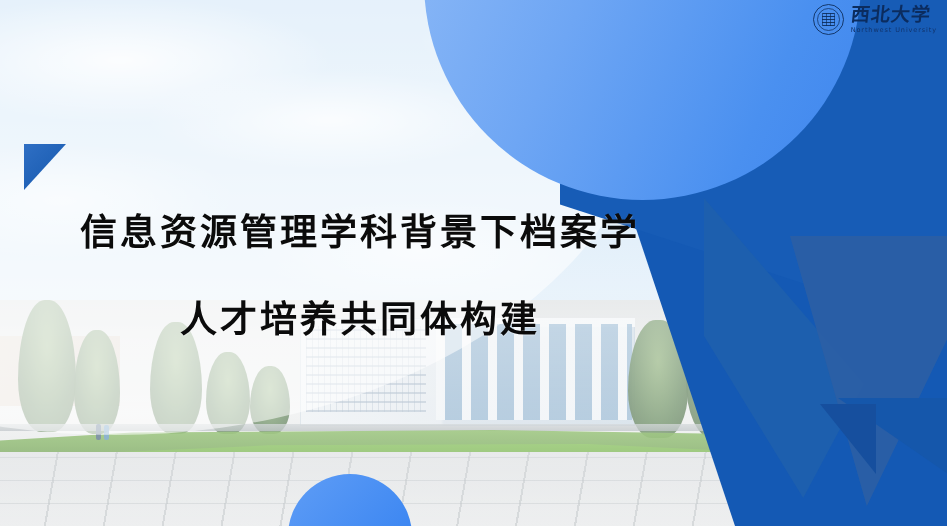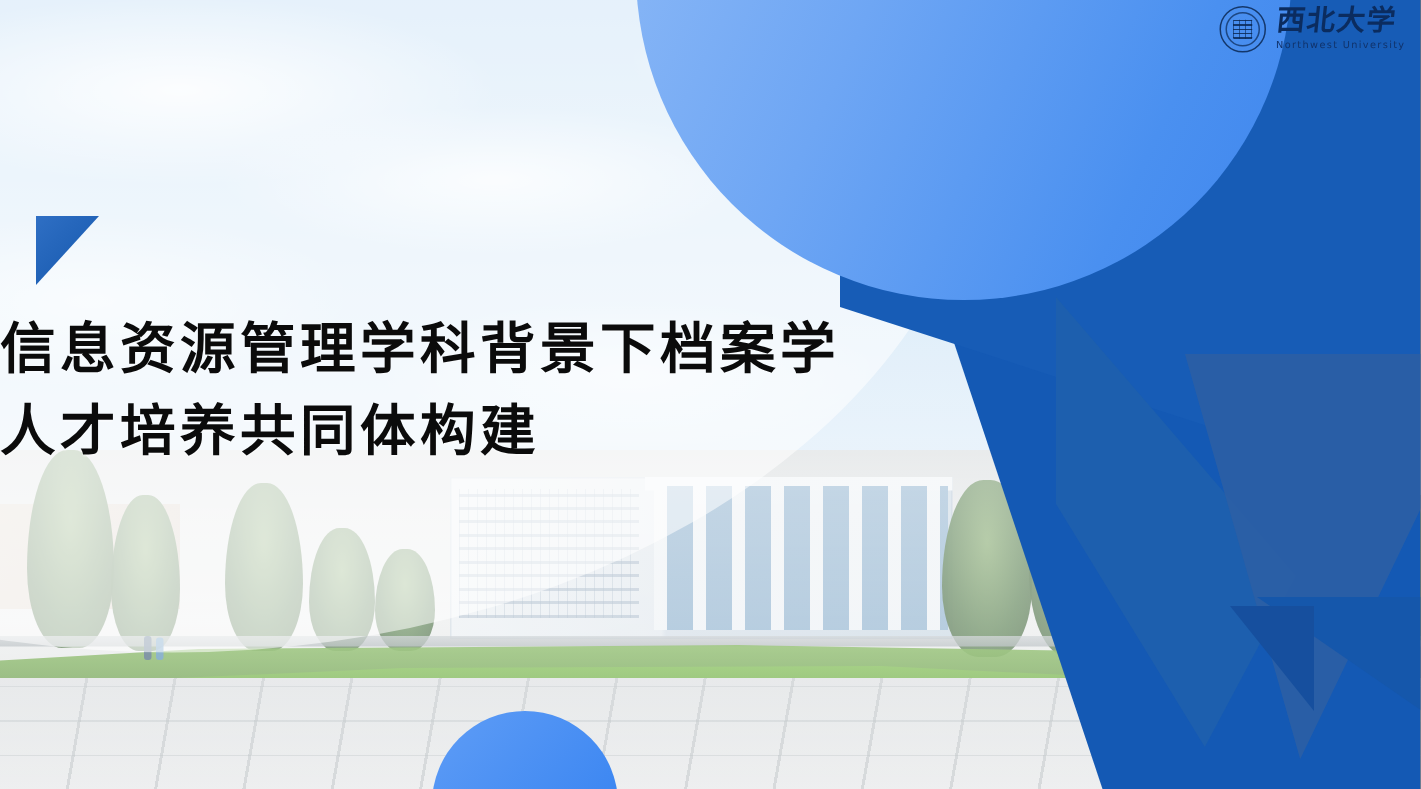--- a/index.html
+++ b/index.html
@@ -225,33 +225,33 @@
     letter-spacing: .9px;
     margin-top: 3px;
     color: #11336b;
     text-align: center;
   }
 
   
   .title-wrap {
     position: absolute;
     left: 0; top: 214px; width: 720px;
-    text-align: left;
+    text-align: center;
   }
   .title-line {
     font-family: "DejaVu Serif", "Liberation Serif", serif;
     font-size: 37px;
     font-weight: 700;
     color: #0b0b0b;
     letter-spacing: 3px;
     line-height: 1.0;
     white-space: nowrap;
     text-shadow: 0 1px 1px rgba(255,255,255,.45);
   }
-  .title-line.second { margin-top: 18px; }
+  .title-line.second { margin-top: 50px; }
 
   .author {
     position: absolute;
     left: 0; top: 406px; width: 700px;
     text-align: center;
     font-family: "DejaVu Sans", "Liberation Sans", sans-serif;
     font-size: 19px;
     letter-spacing: 7px;
     color: #1d1d1f;
     text-shadow: 0 1px 2px rgba(255,255,255,.5);

